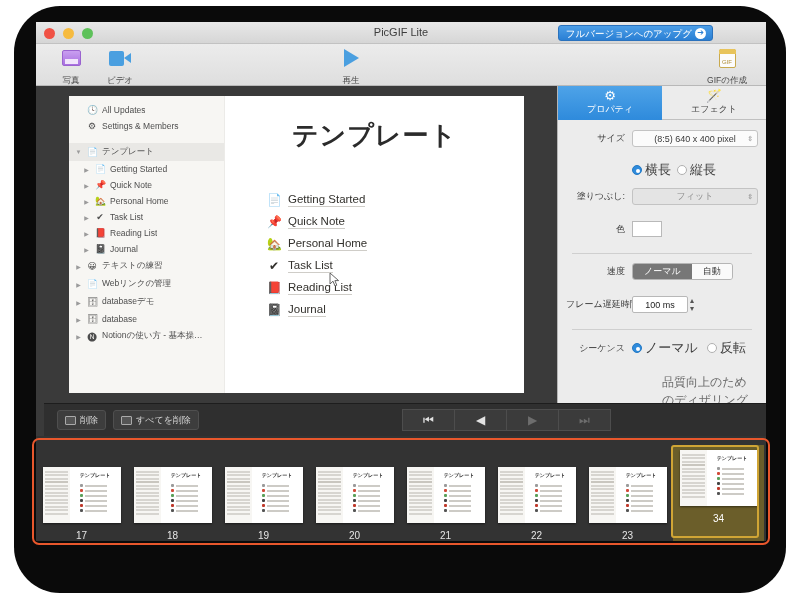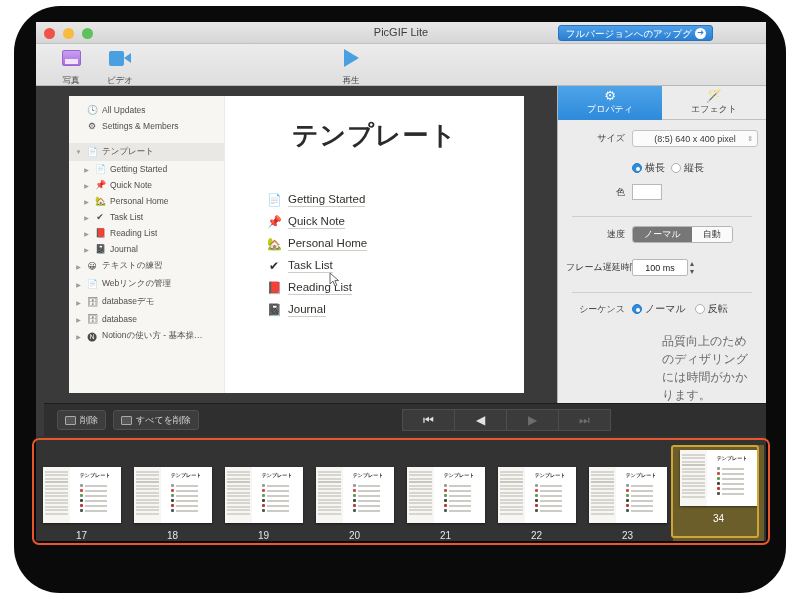--- a/index.html
+++ b/index.html
@@ -185,21 +185,21 @@
     border:1px solid #c3c3c3; border-radius:3px;
     font-size:9px; color:#3a3a3a;
     display:flex; align-items:center; justify-content:center;
     position:relative;
   }
   .pselect.grey { background:#e4e4e4; color:#8e8e8e; }
   .pselect .chev {
     position:absolute; right:4px; font-size:7px; color:#777; line-height:1;
   }
   .radios { display:flex; align-items:center; gap:6px; margin: -2px 0 9px 66px; }
-  .radio { display:flex; align-items:center; gap:3px; font-size:10px; color:#3c3c3c; }
+  .radio { display:flex; align-items:center; gap:3px; font-size:13px; color:#3c3c3c; }
   .rdot {
     width:10px; height:10px; border-radius:50%;
     background:#fff; border:1px solid #b0b0b0;
   }
   .rdot.on { background:#2f8bdc; border-color:#2479c4; position:relative; }
   .rdot.on:after {
     content:""; position:absolute; left:3px; top:3px;
     width:4px; height:4px; border-radius:50%; background:#fff;
   }
   .swatch {
@@ -326,20 +326,26 @@
             <div class="ic-video"></div>
           </div>
         <span class="tb-label">ビデオ</span>
       </div>
       <div class="tb-item" style="left:288px">
         <div class="glyph">
             <div class="ic-play"></div>
           </div>
         <span class="tb-label">再生</span>
       </div>
+      <div class="tb-item" style="left:664px">
+        <div class="glyph">
+          <div class="ic-gif">GIF</div>
+        </div>
+        <span class="tb-label">GIFの作成</span>
+      </div>
     </div>
 
     <div class="body-area">
 
       <div class="preview-pane">
         <div class="doc">
           <div class="doc-side" id="doc-side">
               <div class="side-row">
                 <span class="tri"></span>
                 <span class="emo">🕓</span>
@@ -473,20 +479,27 @@
             <div class="radio">
               <span class="rdot on"></span>
               <span>横長</span>
             </div>
             <div class="radio">
               <span class="rdot"></span>
               <span>縦長</span>
             </div>
           </div>
 
+          <div class="prow">
+            <div class="plabel">塗りつぶし:</div>
+            <div class="pselect grey">
+              <span>フィット</span>
+              <span class="chev">⇳</span>
+            </div>
+          </div>
 
           <div class="prow">
             <div class="plabel">色</div>
             <div class="swatch"></div>
           </div>
 
           <div class="divider"></div>
 
           <div class="prow">
             <div class="plabel">速度</div>

